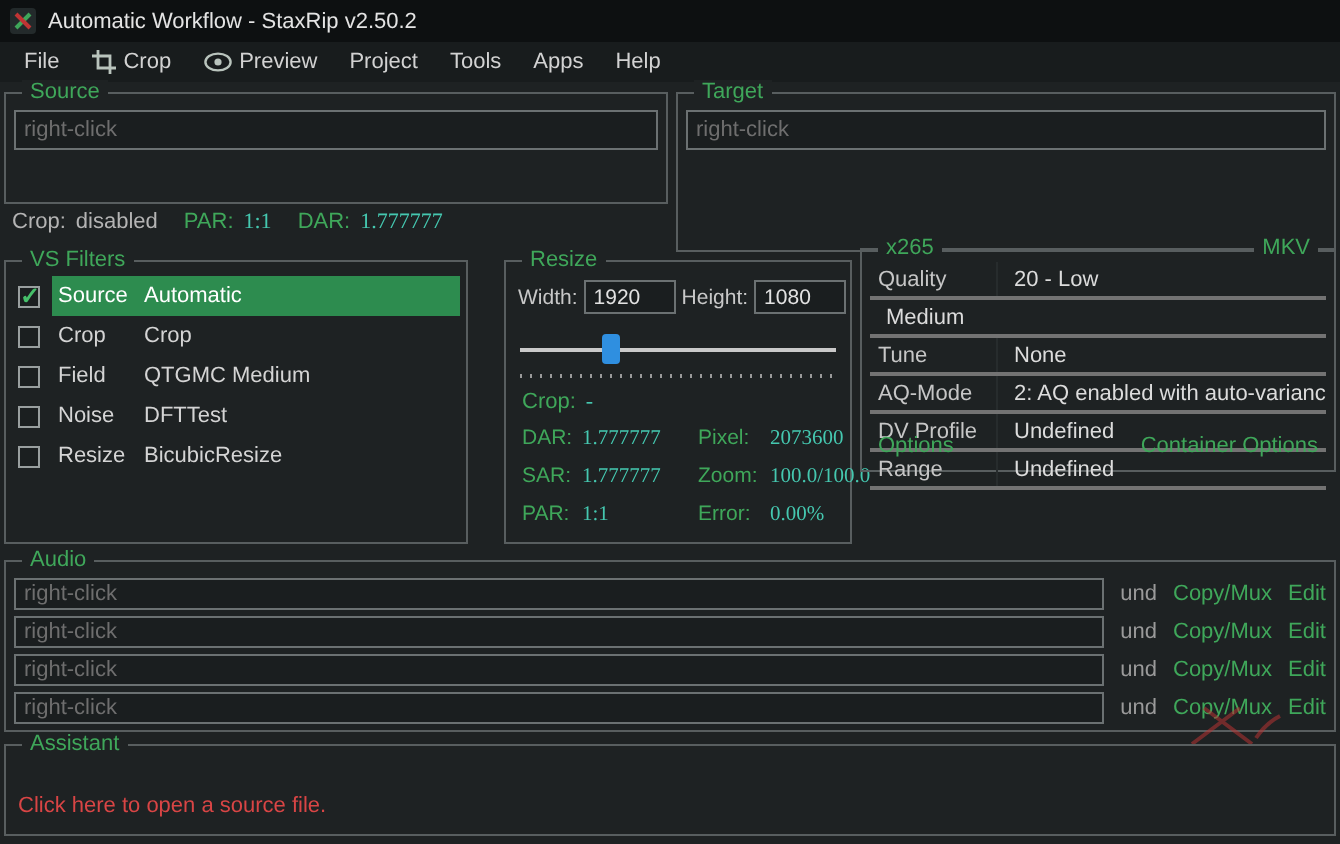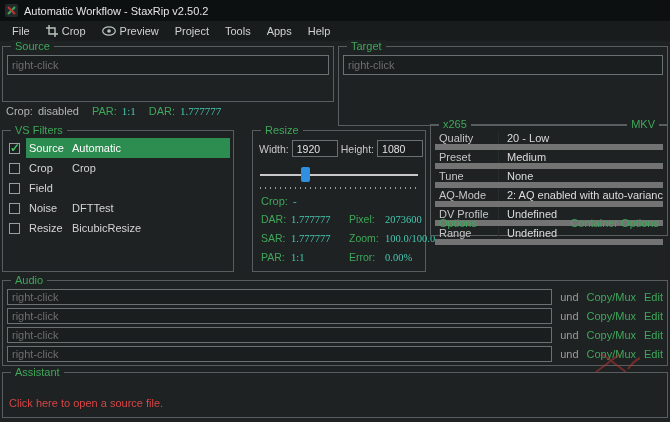--- a/index.html
+++ b/index.html
@@ -58,21 +58,21 @@
   .track { position:absolute; left:0; right:0; top:7px; height:2px; background:#c9c9c9; }
   .thumb { position:absolute; left:26%; top:0; width:9px; height:15px; background:#2f8fe0;
     border-radius:2px; }
   .ticks { position:absolute; left:7px; right:7px; top:56px; height:2px;
     background:repeating-linear-gradient(to right, #9a9a9a 0 1px, transparent 1px 5px); }
   .rcrop { position:absolute; left:8px; top:64px; display:flex; gap:5px; }
   .rstats { position:absolute; left:8px; right:2px; top:82px; display:grid;
     grid-template-columns:30px 58px 36px 1fr; row-gap:7px; font-size:10.5px; align-items:center; }
   
   .xtable { position:absolute; left:4px; right:4px; top:6px; }
-  .xrow { display:flex; align-items:center; height:19px; border-bottom:6px solid #737373; }
+  .xrow { display:flex; align-items:center; height:19px; border-bottom:2px solid #737373; }
   .xname { width:64px; align-self:stretch; display:flex; align-items:center; padding-left:4px;
     color:#c6c6c6; border-right:1px solid #272c2d; }
   .xval { flex:1; padding-left:8px; color:#dcdcdc; white-space:nowrap; overflow:hidden; }
   .xlinks { position:absolute; left:8px; right:8px; bottom:6px; display:flex;
     justify-content:space-between; }
   .link { color:#3fa75a; cursor:default; }
   
   .tracks { position:absolute; left:4px; right:4px; top:8px; display:flex;
     flex-direction:column; gap:3px; }
   .arow { display:flex; align-items:center; gap:8px; height:16px; }
@@ -161,20 +161,21 @@
       <span class="cb"></span>
       <span class="rowbody">
         <span class="fname">Crop</span>
         <span class="fval">Crop</span>
       </span>
     </div>
     <div class="vsrow">
       <span class="cb"></span>
       <span class="rowbody">
         <span class="fname">Field</span>
+        <span class="fval">QTGMC Medium</span>
       </span>
     </div>
     <div class="vsrow">
       <span class="cb"></span>
       <span class="rowbody">
         <span class="fname">Noise</span>
         <span class="fval">DFTTest</span>
       </span>
     </div>
     <div class="vsrow">
@@ -222,21 +223,20 @@
 
 <div class="group" style="left:430px; top:124px; width:238px; height:112px;">
   <span class="legend">x265</span>
   <span class="legend-right">MKV</span>
   <div class="xtable">
     <div class="xrow">
       <span class="xname">Quality</span>
       <span class="xval">20 - Low</span>
     </div>
     <div class="xrow">
-      <span class="xname">Preset</span>
       <span class="xval">Medium</span>
     </div>
     <div class="xrow">
       <span class="xname">Tune</span>
       <span class="xval">None</span>
     </div>
     <div class="xrow">
       <span class="xname">AQ-Mode</span>
       <span class="xval">2: AQ enabled with auto-variance</span>
     </div>

